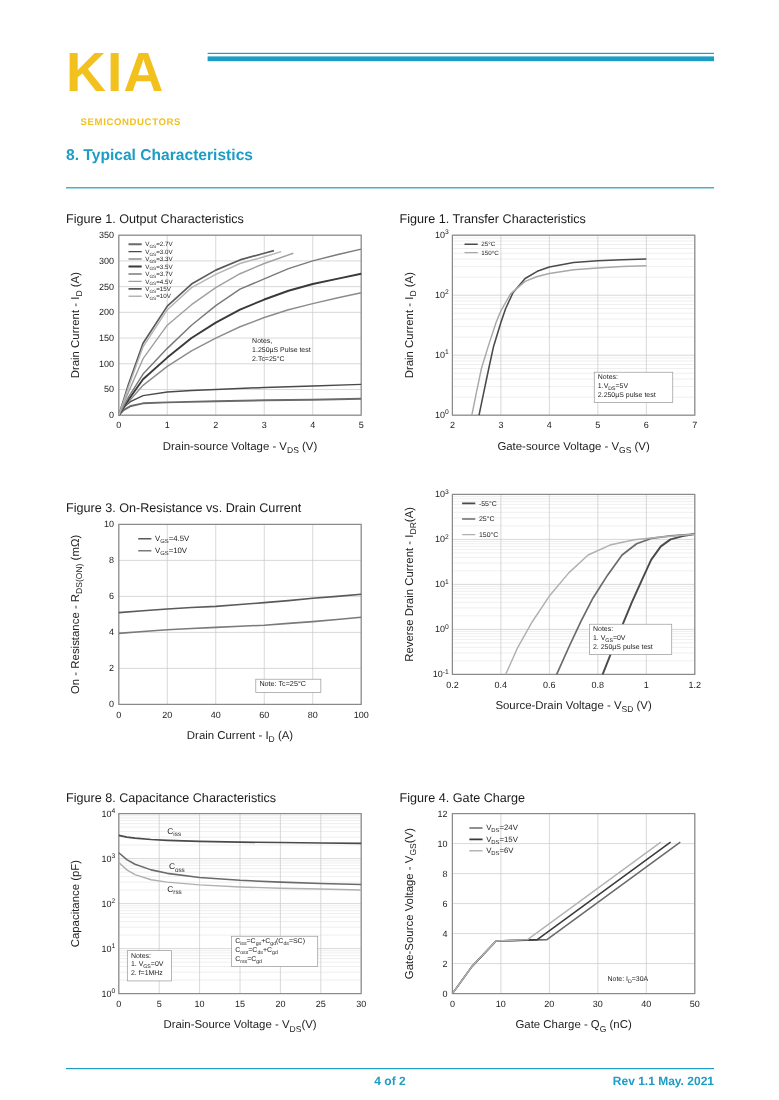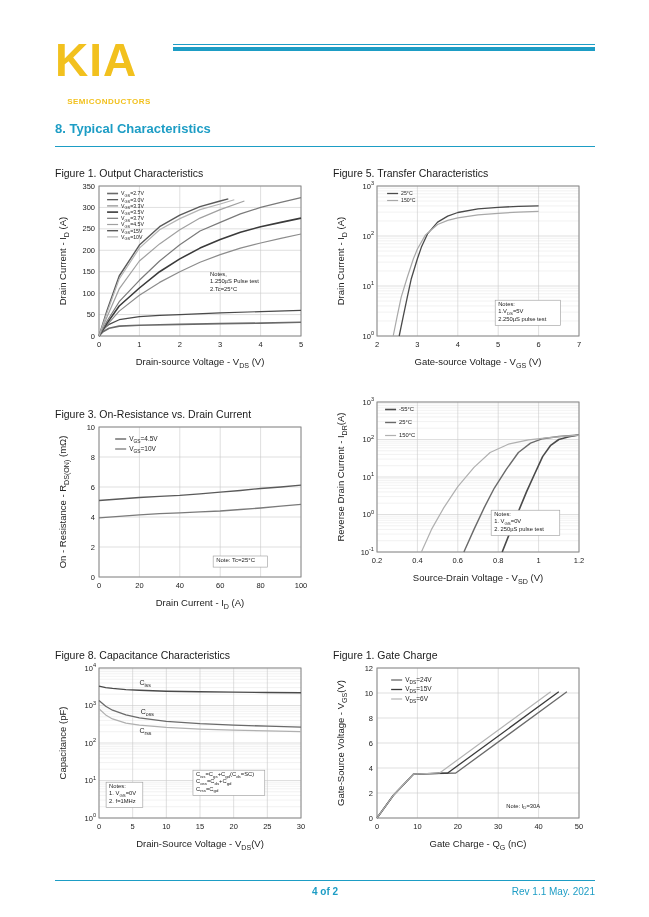--- a/index.html
+++ b/index.html
@@ -10,31 +10,31 @@
   .logo-block{width:108px;flex:none;}
   .logo{font-size:46px;font-weight:bold;color:var(--logo);letter-spacing:1px;line-height:0.9;}
   .logo-sub{font-size:8px;color:var(--logo);letter-spacing:0.5px;margin-top:16px;font-weight:bold;text-align:center;}
   .hdr-right{flex:1;margin-left:10px;}
   .hdr-row{display:flex;justify-content:space-between;align-items:flex-start;}
   .subtitle{font-size:11.5px;font-weight:bold;color:var(--accent);line-height:1.3;}
   .part{font-size:26px;color:var(--accent);line-height:1;margin-top:2px;}
   .rule-thin{border-top:1.5px solid var(--accent);margin-top:4px;}
   .rule-thick{height:4px;background:var(--accent);margin-top:2px;}
   
-  .section-title{margin-top:15px;font-size:13px;font-weight:bold;color:var(--accent);border-bottom:1.5px solid var(--accent);padding-bottom:10px;}
+  .section-title{margin-top:15px;font-size:13px;font-weight:bold;color:var(--accent);border-bottom:1.5px solid var(--accent);padding-bottom:20px;}
   
   .grid{margin-top:8px;display:grid;grid-template-columns:1fr 1fr;column-gap:16px;row-gap:2px;}
   figure{margin:0;display:flex;flex-direction:column;align-items:flex-start;}
   figcaption{min-height:24px;display:flex;align-items:flex-end;justify-content:center;text-align:center;
              font-size:10.5px;color:#1a1a1a;white-space:pre-line;line-height:1.15;margin-bottom:1px;}
   svg.chart{width:262px;height:214px;display:block;}
   
   .footer{margin-top:4px;border-top:1px solid var(--accent);position:relative;height:22px;}
   .page-num{position:absolute;left:50%;transform:translateX(-50%);top:5px;color:var(--accent);font-weight:bold;font-size:10px;}
-  .rev{position:absolute;right:0;top:5px;color:var(--accent);font-weight:normal;font-size:10px;}
+  .rev{position:absolute;right:0;top:5px;color:var(--accent);font-weight:bold;font-size:10px;}
 </style>
 </head>
 <body>
 
 <div class="page">
 
   <div class="hdr">
     <div class="logo-block">
       <div class="logo">KIA</div>
       <div class="logo-sub">SEMICONDUCTORS</div>
@@ -105,21 +105,21 @@
           <text x="40" y="94.21428571428571" font-size="7.5" text-anchor="end" fill="#222"><tspan dy="0" font-size="7.5">150</tspan></text>
           <text x="40" y="72.78571428571429" font-size="7.5" text-anchor="end" fill="#222"><tspan dy="0" font-size="7.5">200</tspan></text>
           <text x="40" y="51.357142857142854" font-size="7.5" text-anchor="end" fill="#222"><tspan dy="0" font-size="7.5">250</tspan></text>
           <text x="40" y="29.928571428571434" font-size="7.5" text-anchor="end" fill="#222"><tspan dy="0" font-size="7.5">300</tspan></text>
           <text x="40" y="8.5" font-size="7.5" text-anchor="end" fill="#222"><tspan dy="0" font-size="7.5">350</tspan></text>
           <text x="145" y="185" font-size="9.5" text-anchor="middle" fill="#222"><tspan dy="0" font-size="9.5">Drain-source Voltage - V</tspan><tspan dy="2.66" font-size="7.125">DS</tspan><tspan dy="-2.66" font-size="9.5"> (V)</tspan></text>
           <text x="11" y="81" font-size="9.5" text-anchor="middle" fill="#222" transform="rotate(-90 11 81)"><tspan dy="0" font-size="9.5">Drain Current - I</tspan><tspan dy="2.66" font-size="7.125">D</tspan><tspan dy="-2.66" font-size="9.5"> (A)</tspan></text>
         </svg>
     </figure>
     <figure>
-      <figcaption>Figure 5. Transfer Characteristics</figcaption>
+      <figcaption>Figure 1. Transfer Characteristics</figcaption>
       <svg class="chart" viewBox="0 0 262 214">
           <line x1="44" x2="246" y1="140.94850021680094" y2="140.94850021680094" stroke="#e4e4e4" stroke-width="0.5"></line>
           <line x1="44" x2="246" y1="132.14393726401687" y2="132.14393726401687" stroke="#e4e4e4" stroke-width="0.5"></line>
           <line x1="44" x2="246" y1="125.89700043360189" y2="125.89700043360189" stroke="#e4e4e4" stroke-width="0.5"></line>
           <line x1="44" x2="246" y1="121.05149978319905" y2="121.05149978319905" stroke="#e4e4e4" stroke-width="0.5"></line>
           <line x1="44" x2="246" y1="117.09243748081781" y2="117.09243748081781" stroke="#e4e4e4" stroke-width="0.5"></line>
           <line x1="44" x2="246" y1="113.74509799928715" y2="113.74509799928715" stroke="#e4e4e4" stroke-width="0.5"></line>
           <line x1="44" x2="246" y1="110.84550065040281" y2="110.84550065040281" stroke="#e4e4e4" stroke-width="0.5"></line>
           <line x1="44" x2="246" y1="108.28787452803377" y2="108.28787452803377" stroke="#e4e4e4" stroke-width="0.5"></line>
           <line x1="44" x2="246" y1="90.94850021680094" y2="90.94850021680094" stroke="#e4e4e4" stroke-width="0.5"></line>
@@ -359,21 +359,21 @@
           <text x="41" y="158.5" font-size="7.5" text-anchor="end" fill="#222"><tspan dy="0" font-size="7.5">10</tspan><tspan dy="-3.15" font-size="5.625">0</tspan></text>
           <text x="41" y="121" font-size="7.5" text-anchor="end" fill="#222"><tspan dy="0" font-size="7.5">10</tspan><tspan dy="-3.15" font-size="5.625">1</tspan></text>
           <text x="41" y="83.5" font-size="7.5" text-anchor="end" fill="#222"><tspan dy="0" font-size="7.5">10</tspan><tspan dy="-3.15" font-size="5.625">2</tspan></text>
           <text x="41" y="46" font-size="7.5" text-anchor="end" fill="#222"><tspan dy="0" font-size="7.5">10</tspan><tspan dy="-3.15" font-size="5.625">3</tspan></text>
           <text x="41" y="8.5" font-size="7.5" text-anchor="end" fill="#222"><tspan dy="0" font-size="7.5">10</tspan><tspan dy="-3.15" font-size="5.625">4</tspan></text>
           <text x="145" y="185" font-size="9.5" text-anchor="middle" fill="#222"><tspan dy="0" font-size="9.5">Drain-Source Voltage - V</tspan><tspan dy="2.66" font-size="7.125">DS</tspan><tspan dy="-2.66" font-size="9.5">(V)</tspan></text>
           <text x="11" y="81" font-size="9.5" text-anchor="middle" fill="#222" transform="rotate(-90 11 81)"><tspan dy="0" font-size="9.5">Capacitance (pF)</tspan></text>
         </svg>
     </figure>
     <figure>
-      <figcaption>Figure 1. Gate Charge</figcaption>
+      <figcaption>Figure 4. Gate Charge</figcaption>
       <svg class="chart" viewBox="0 0 262 214">
           <line x1="44" x2="44" y1="6" y2="156" stroke="#c9c9c9" stroke-width="0.6"></line>
           <line x1="84.4" x2="84.4" y1="6" y2="156" stroke="#c9c9c9" stroke-width="0.6"></line>
           <line x1="124.80000000000001" x2="124.80000000000001" y1="6" y2="156" stroke="#c9c9c9" stroke-width="0.6"></line>
           <line x1="165.2" x2="165.2" y1="6" y2="156" stroke="#c9c9c9" stroke-width="0.6"></line>
           <line x1="205.60000000000002" x2="205.60000000000002" y1="6" y2="156" stroke="#c9c9c9" stroke-width="0.6"></line>
           <line x1="246" x2="246" y1="6" y2="156" stroke="#c9c9c9" stroke-width="0.6"></line>
           <line x1="44" x2="246" y1="156" y2="156" stroke="#c9c9c9" stroke-width="0.6"></line>
           <line x1="44" x2="246" y1="131" y2="131" stroke="#c9c9c9" stroke-width="0.6"></line>
           <line x1="44" x2="246" y1="106.00000000000001" y2="106.00000000000001" stroke="#c9c9c9" stroke-width="0.6"></line>

